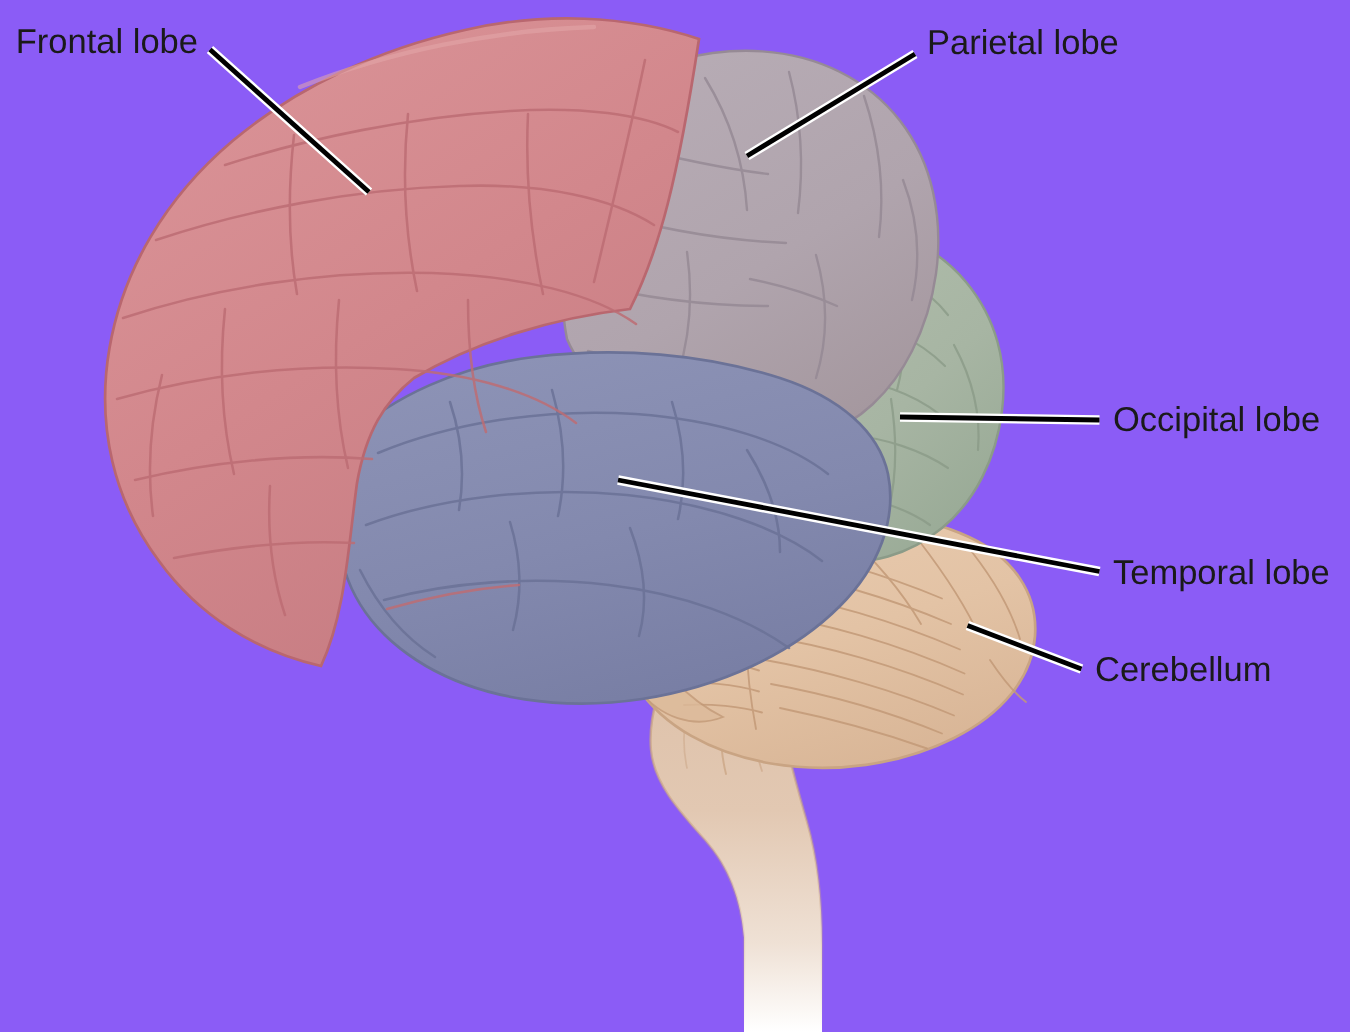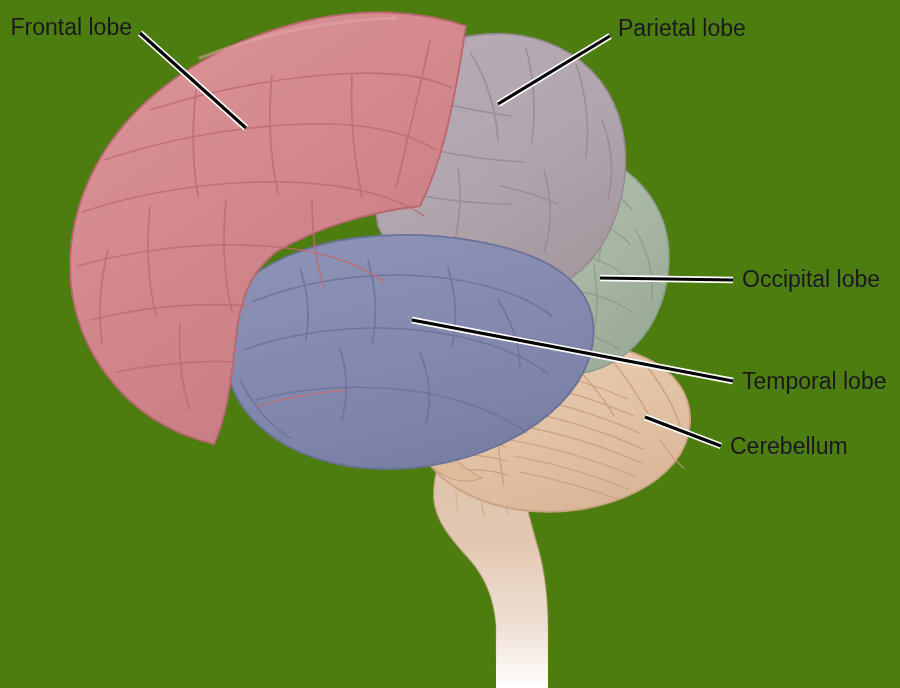--- a/index.html
+++ b/index.html
@@ -8,21 +8,21 @@
     padding: 0;
     background: #ffffff;
   }
   body {
     font-family: "Liberation Sans", "DejaVu Sans", sans-serif;
   }
   #figure {
     position: relative;
     width: 900px;
     height: 688px;
-    background: #4d7c0f;
+    background: #8b5cf6;
     overflow: hidden;
   }
   #figure svg {
     position: absolute;
     top: 0;
     left: 0;
     width: 900px;
     height: 688px;
     display: block;
   }

